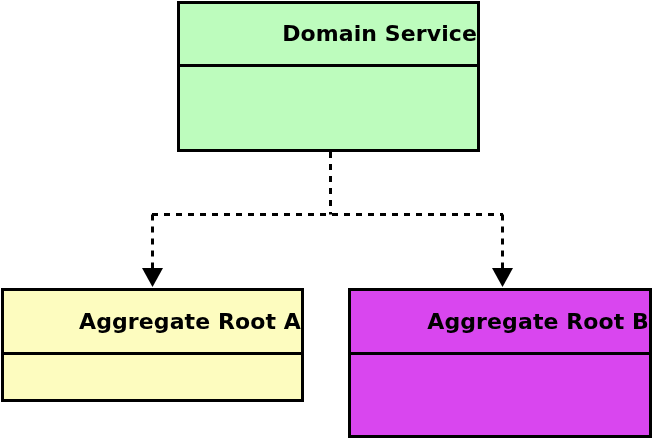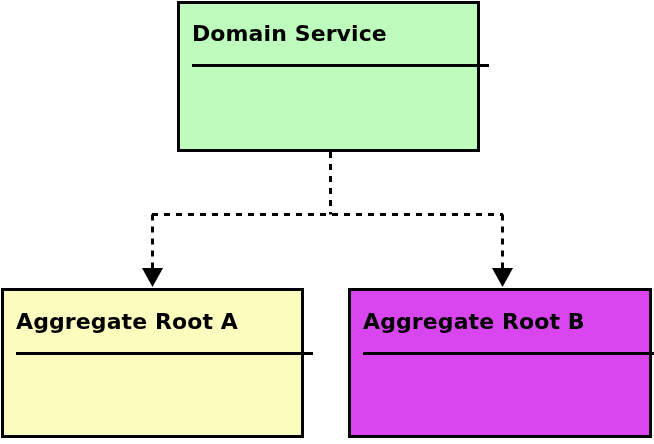--- a/index.html
+++ b/index.html
@@ -27,24 +27,23 @@
     box-sizing: border-box;
     border: 3px solid #000000;
     display: flex;
     flex-direction: column;
     z-index: 2;
   }
   .uml-class .name-compartment {
     box-sizing: border-box;
     display: flex;
     align-items: center;
-    justify-content: flex-start;
+    justify-content: flex-end;
     border-bottom: 3px solid #000000;
     width: 100%;
-    margin-left: 12px;
   }
   .uml-class .name-compartment span {
     font-weight: bold;
     font-size: 22px;
     line-height: 1;
     color: #000000;
     letter-spacing: 0.1px;
     white-space: nowrap;
   }
   .uml-class .body-compartment {
@@ -59,21 +58,21 @@
     width: 303px;
     height: 151px;
     background: #bdfcbd;
   }
   #class-domain-service .name-compartment { height: 63px; }
 
   #class-aggregate-root-a {
     left: 1px;
     top: 288px;
     width: 303px;
-    height: 150px;
+    height: 114px;
     background: #fdfcbf;
   }
   #class-aggregate-root-a .name-compartment { height: 64px; }
 
   #class-aggregate-root-b {
     left: 348px;
     top: 288px;
     width: 304px;
     height: 150px;
     background: #d946ef;

